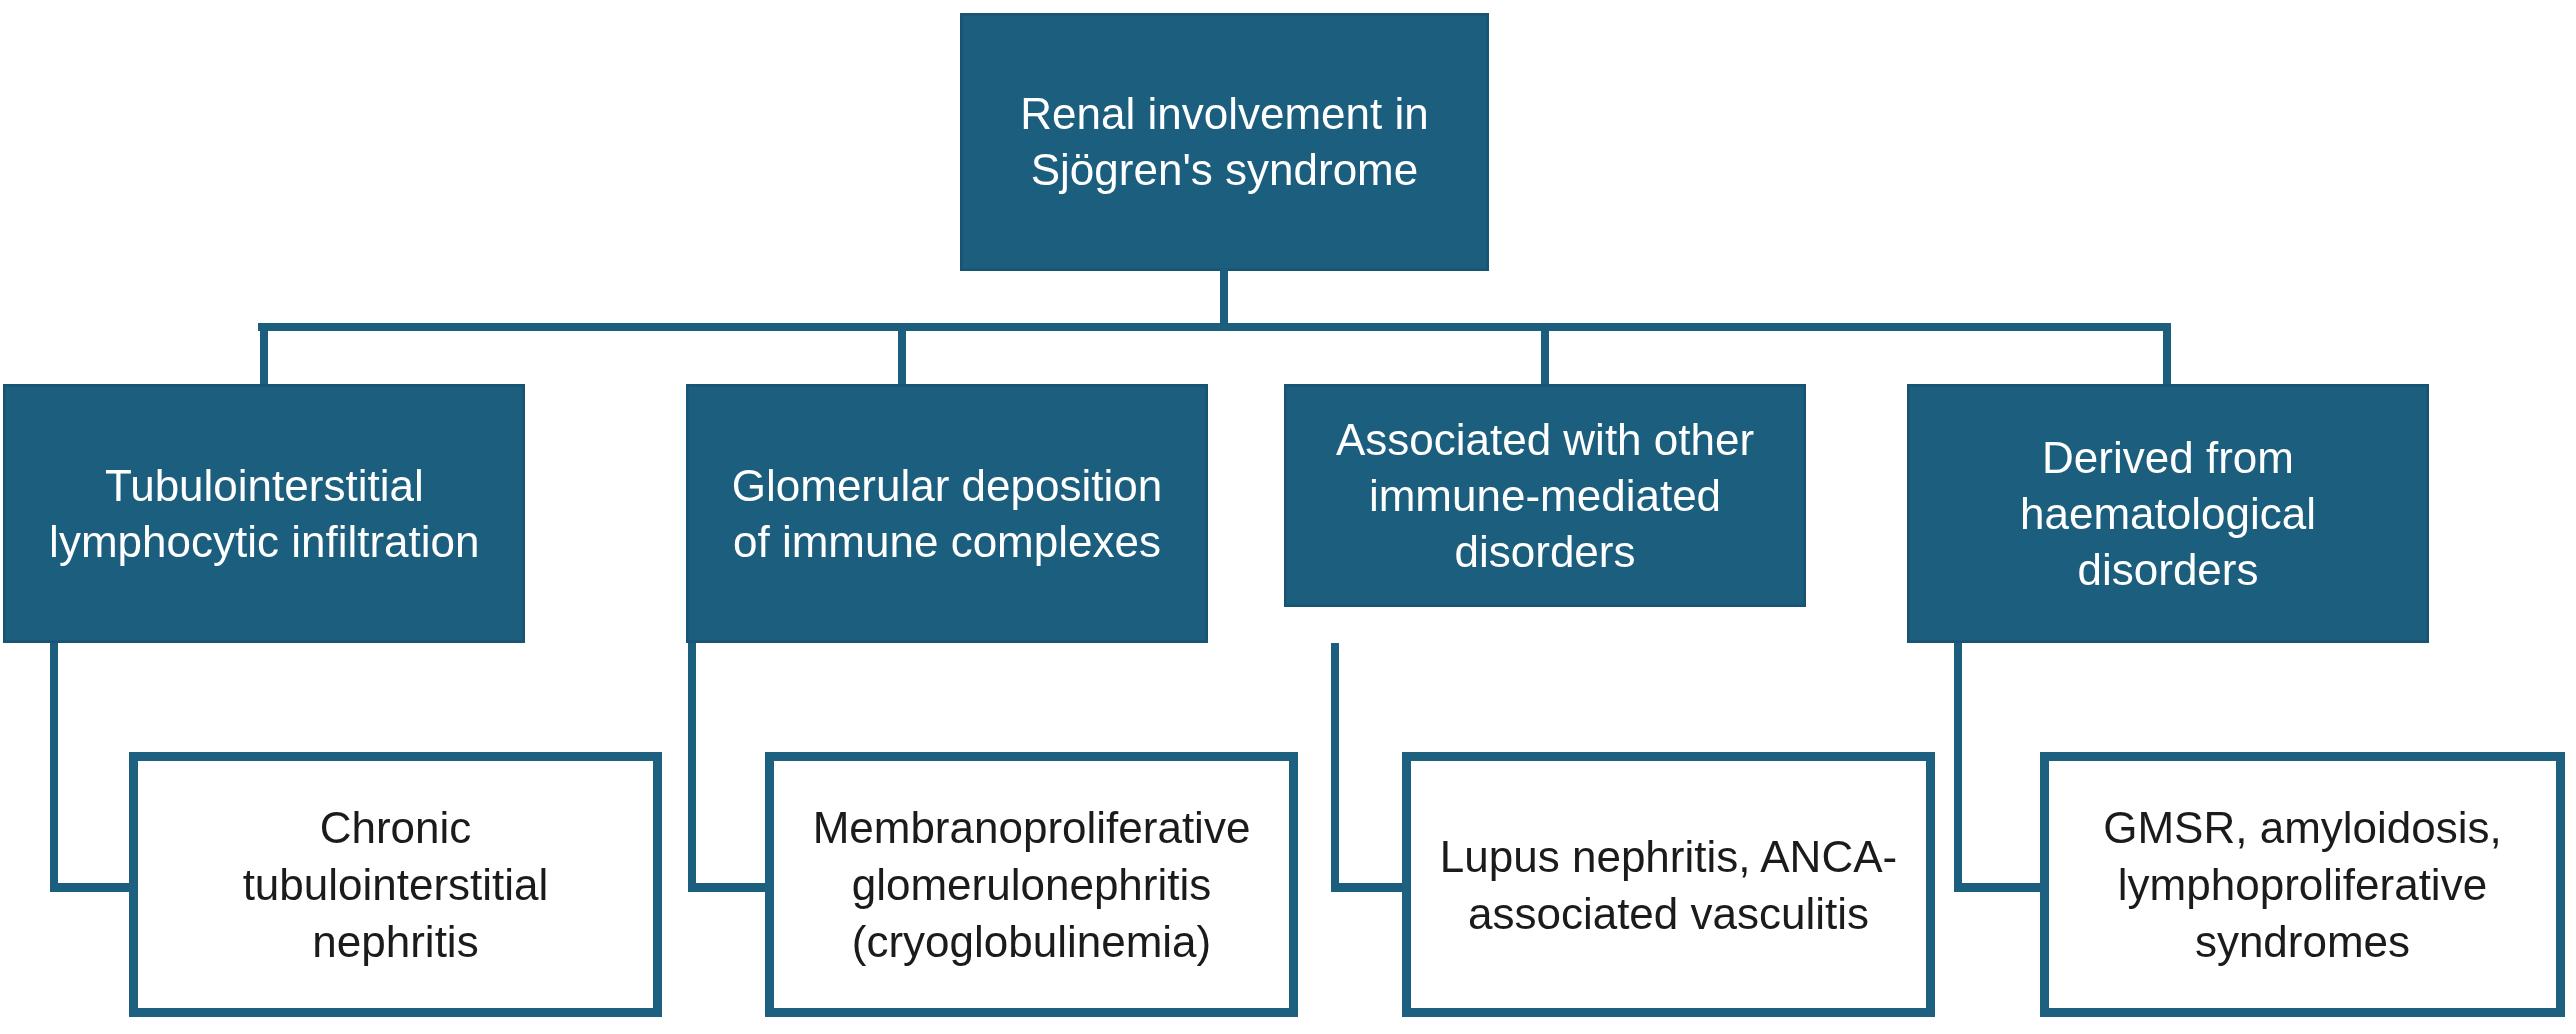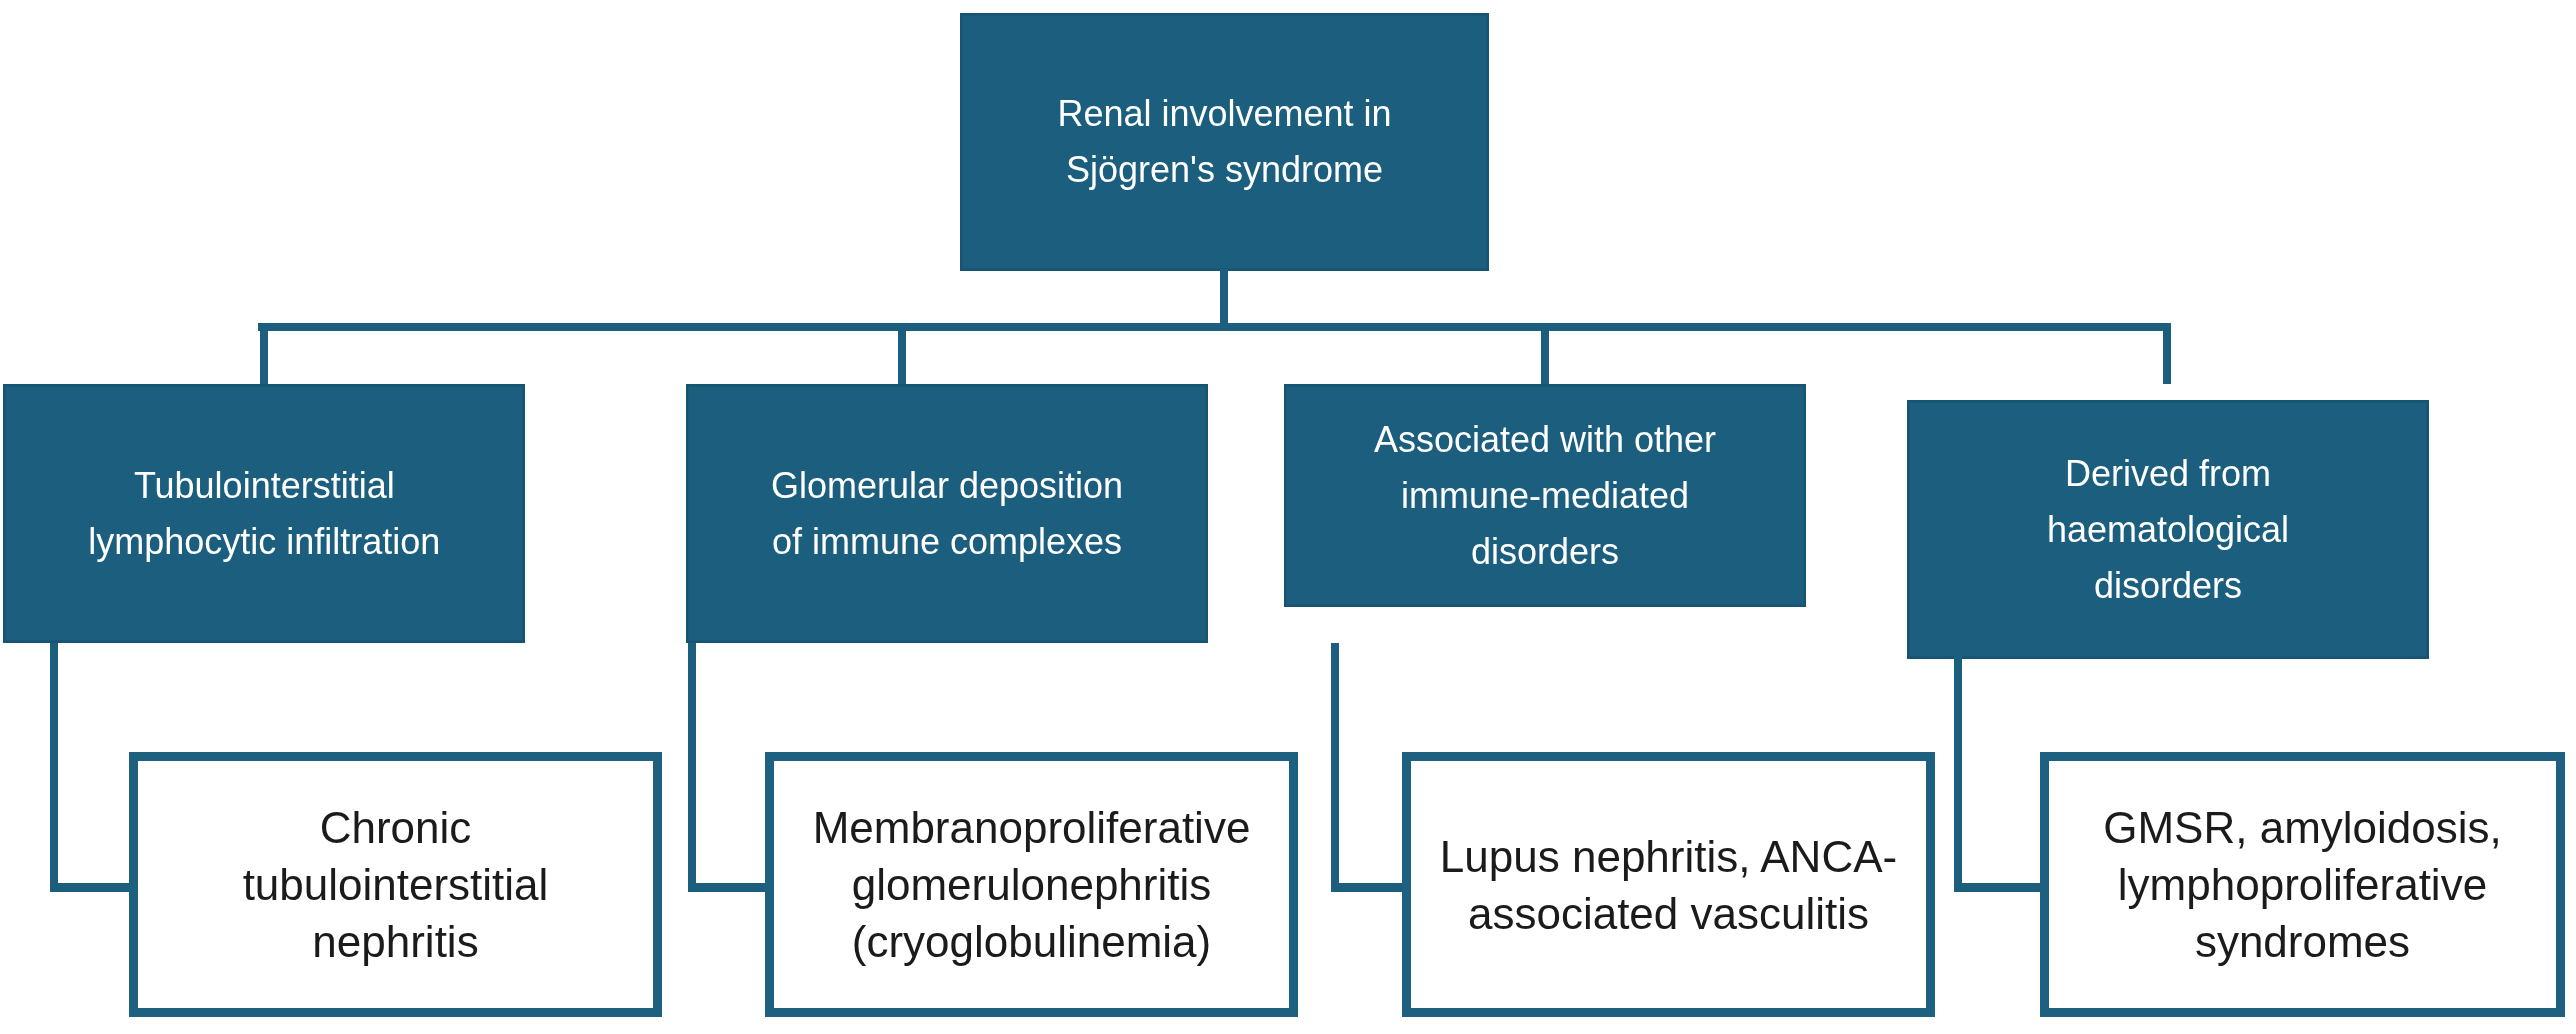--- a/index.html
+++ b/index.html
@@ -24,21 +24,21 @@
     overflow:hidden;
   }
   .node{
     position:absolute;
     background:var(--node-fill);
     color:var(--node-text);
     display:flex;
     align-items:center;
     justify-content:center;
     text-align:center;
-    font-size:36px;
+    font-size:44px;
     line-height:56px;
     white-space:pre;
     box-sizing:border-box;
     box-shadow:inset 0 0 0 2.5px rgba(0,0,0,0.10);
   }
   .leaf{
     position:absolute;
     background:var(--leaf-fill);
     border:9px solid var(--leaf-border);
     color:var(--leaf-text);
@@ -62,21 +62,21 @@
   .conn-bus{left:258px;top:323px;width:1913px;height:8.2px;}
   
   .conn-drop-0{left:260px;top:323px;width:8.2px;height:61px;}
   .conn-drop-1{left:898px;top:323px;width:8.2px;height:61px;}
   .conn-drop-2{left:1541px;top:323px;width:8.2px;height:61px;}
   .conn-drop-3{left:2163px;top:323px;width:8.2px;height:61px;}
   
   .branch-0{left:3.3px;top:384px;width:522px;height:259px;}
   .branch-1{left:641px;top:384px;width:522px;height:259px;margin-left:45px;}
   .branch-2{left:1284px;top:384px;width:522px;height:223px;}
-  .branch-3{left:1907px;top:384px;width:522px;height:259px;margin-top:16px;}
+  .branch-3{left:1907px;top:384px;width:522px;height:259px;}
   
   .conn-elv-0{left:50px;top:643px;width:8.2px;height:249px;}
   .conn-elv-1{left:688px;top:643px;width:8.2px;height:249px;}
   .conn-elv-2{left:1331px;top:643px;width:8.2px;height:249px;}
   .conn-elv-3{left:1954px;top:643px;width:8.2px;height:249px;}
   .conn-elh-0{left:50px;top:883px;width:79px;height:9px;}
   .conn-elh-1{left:688px;top:883px;width:77px;height:9px;}
   .conn-elh-2{left:1331px;top:883px;width:71px;height:9px;}
   .conn-elh-3{left:1954px;top:883px;width:86px;height:9px;}
   

